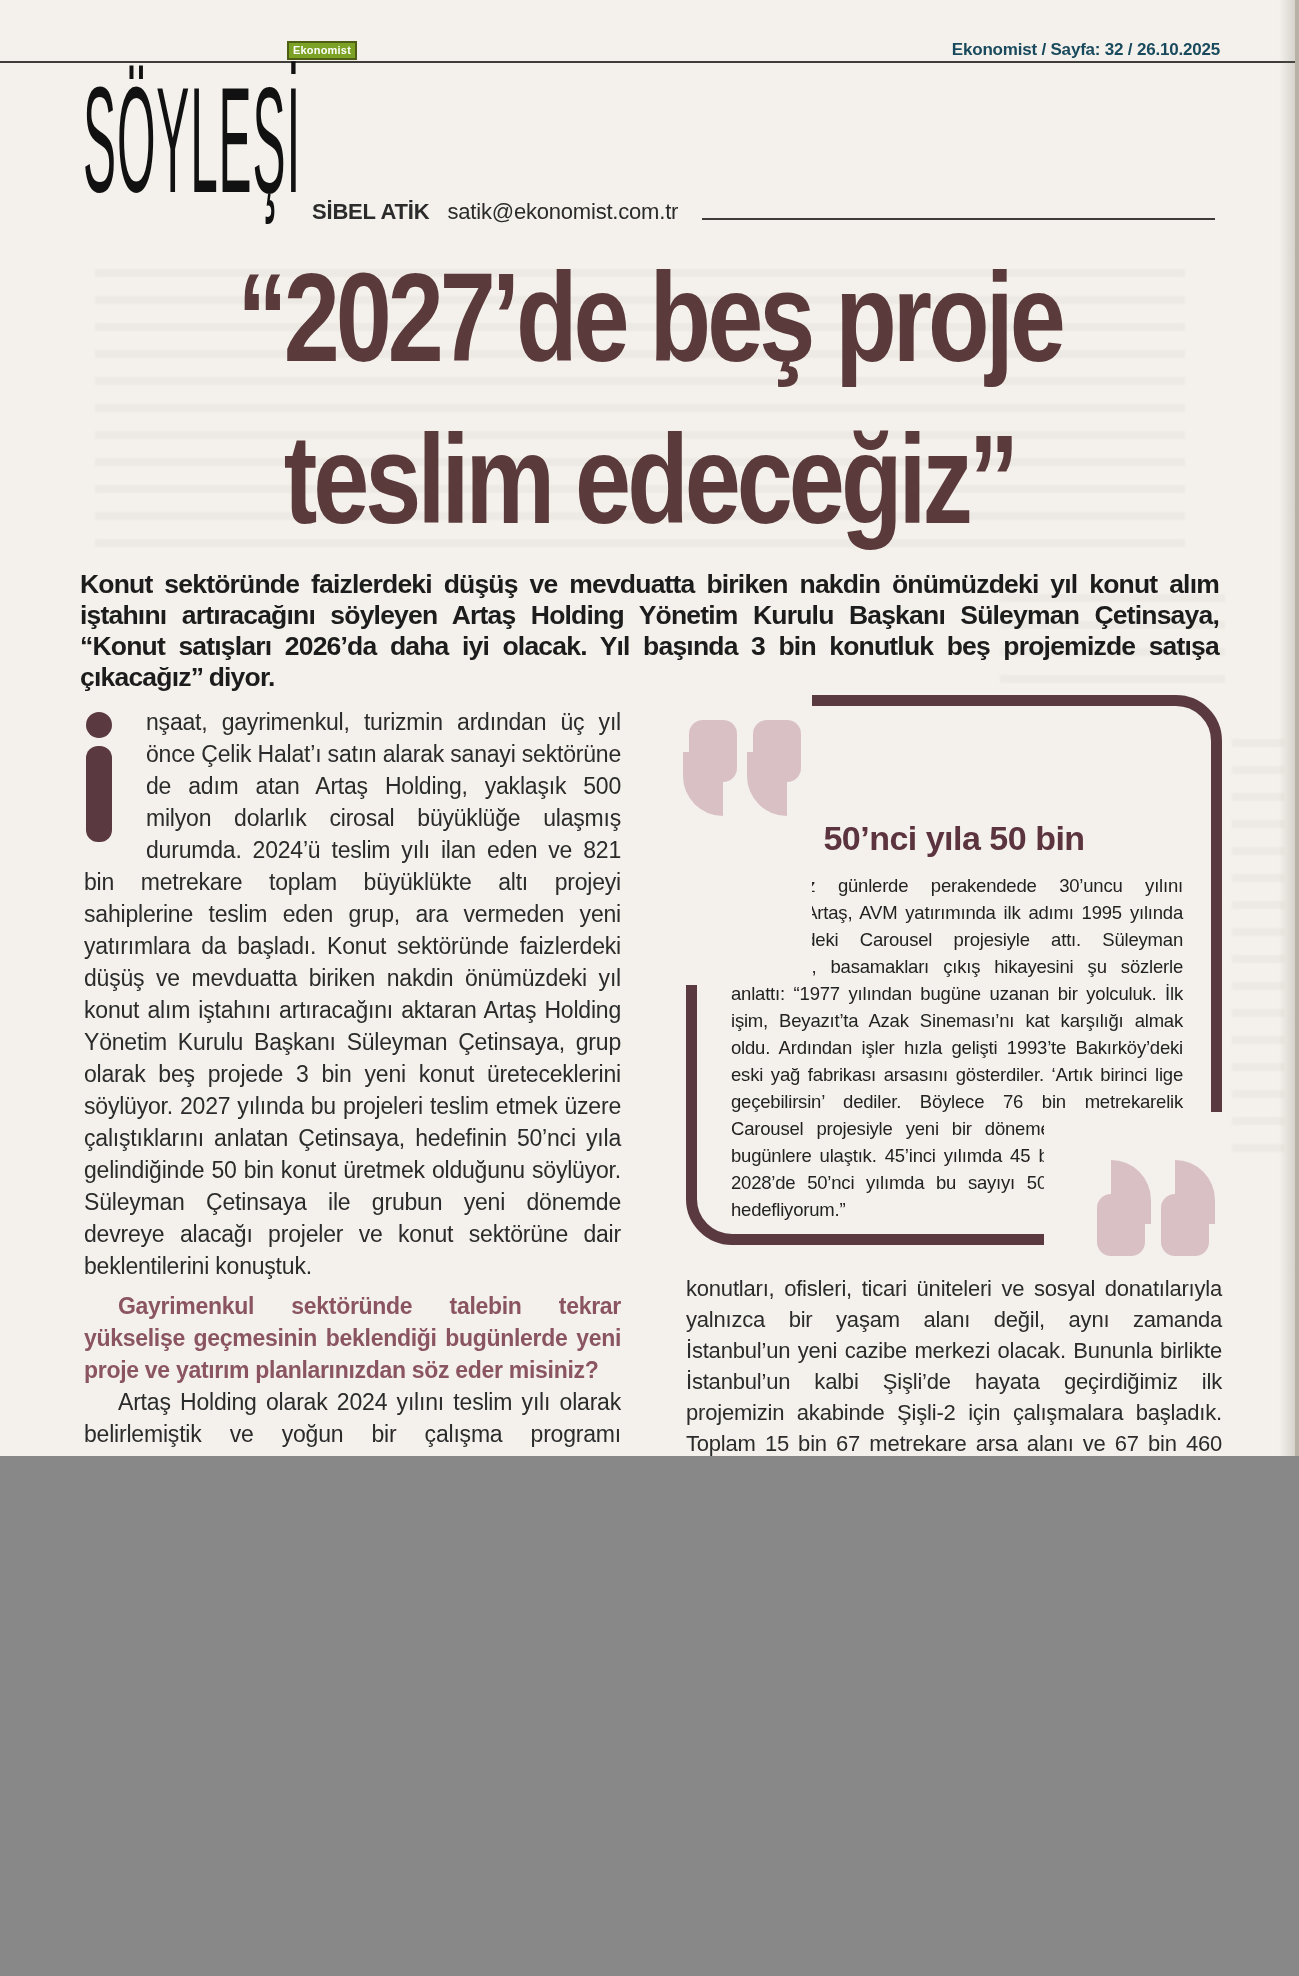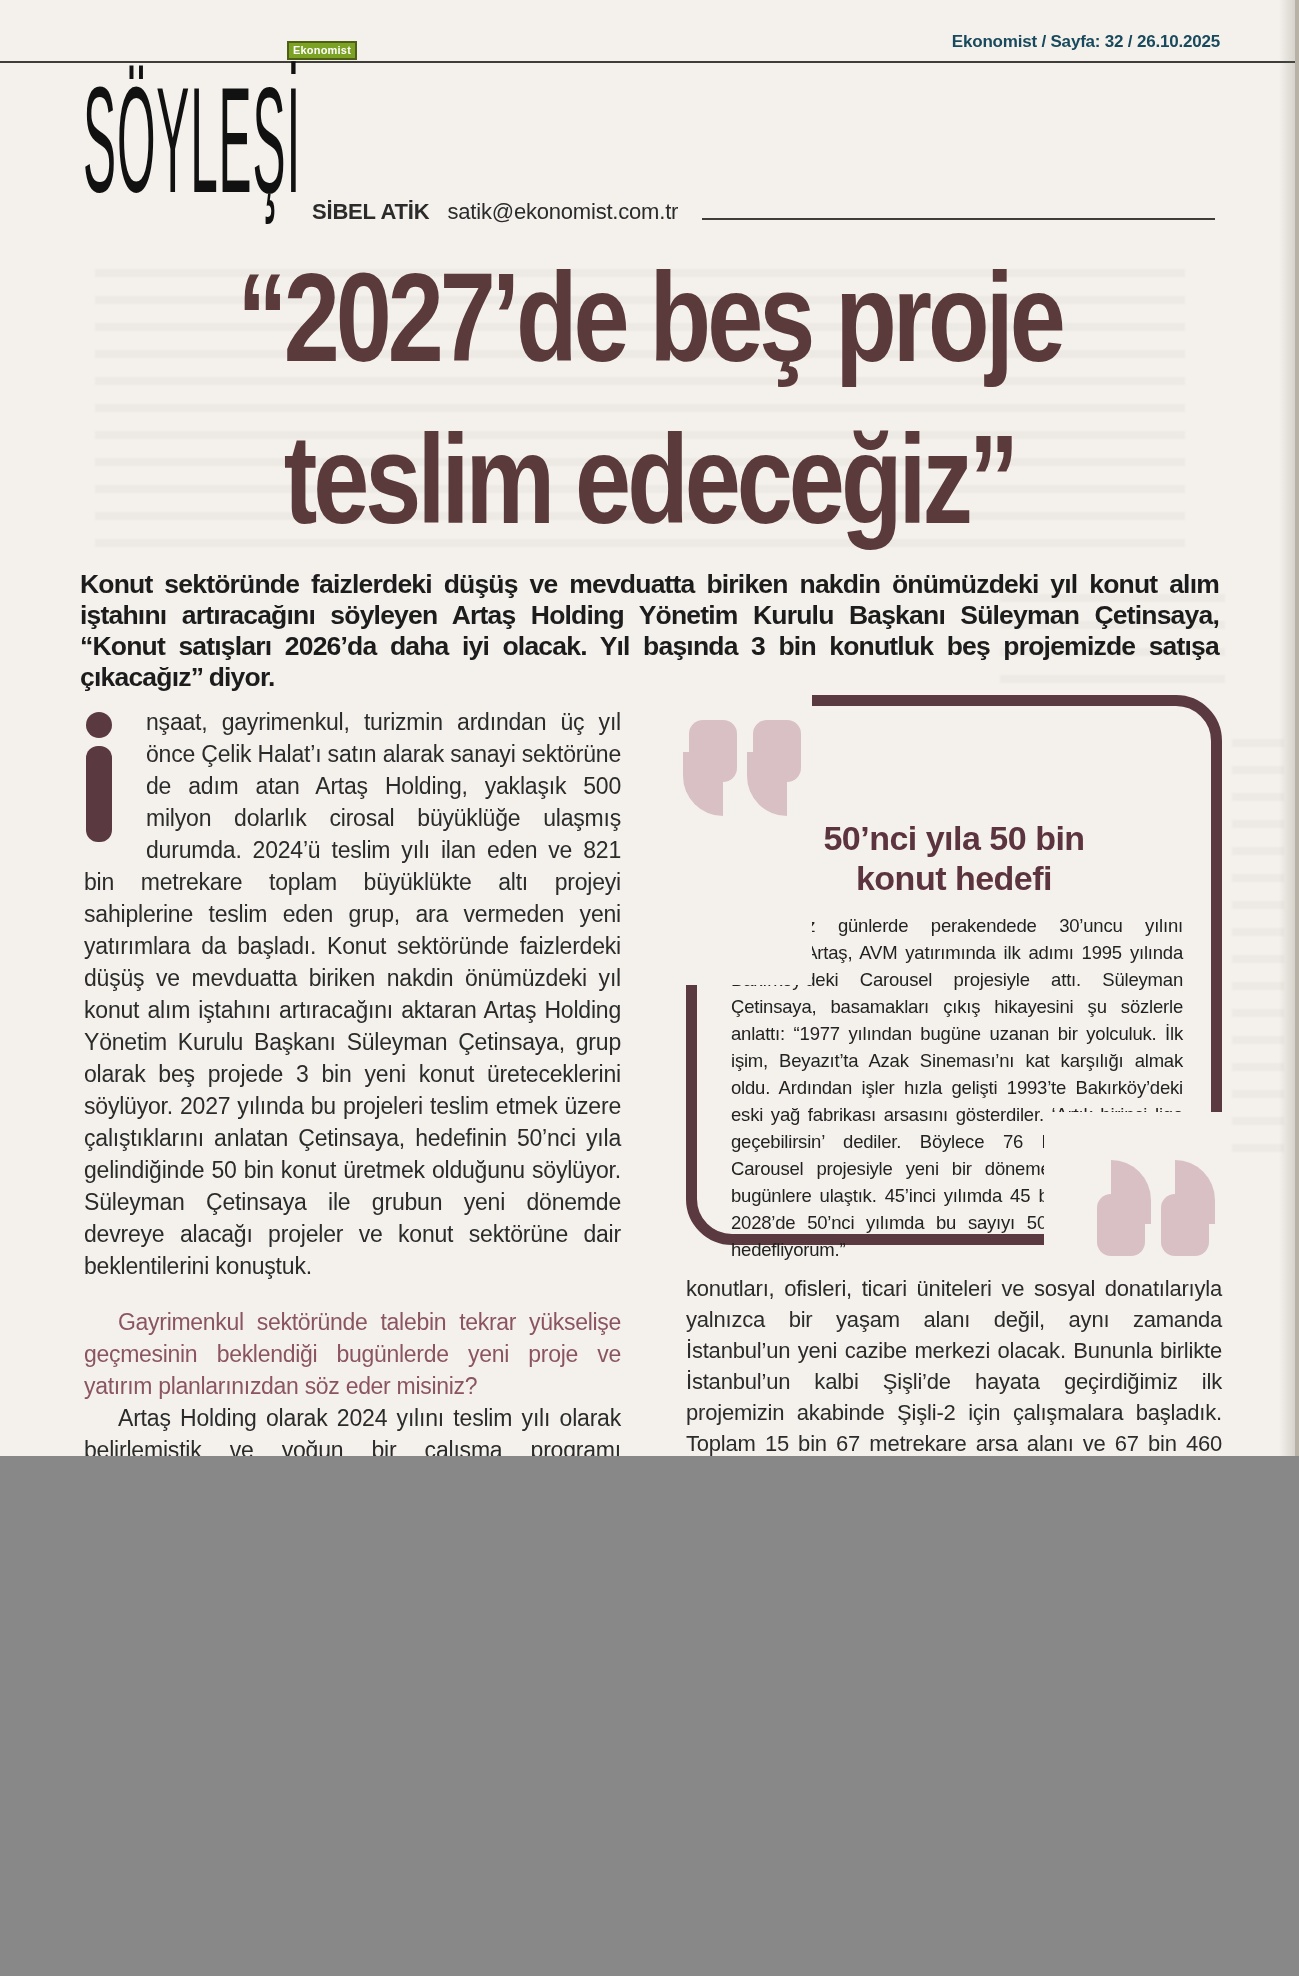--- a/index.html
+++ b/index.html
@@ -18,21 +18,21 @@
     background:var(--bg);overflow:hidden;
     font-family:"Liberation Sans",sans-serif;color:var(--ink);
   }
   
   .badge{
     position:absolute;left:287px;top:41px;
     background:#7ba125;border:2px solid #4e5f15;color:#fff;
     font-size:11px;font-weight:bold;padding:0 4px;line-height:15px;letter-spacing:0.2px;
   }
   .kicker-meta{
-    position:absolute;right:79px;top:32px;
+    position:absolute;right:79px;top:40px;
     color:var(--teal);font-size:17px;font-weight:bold;letter-spacing:-0.2px;
   }
   .top-rule{position:absolute;left:0;right:0;top:61px;height:2px;background:#3e3d39;}
   
   .section-title{
     position:absolute;left:83px;top:64px;
     font-size:118px;font-weight:400;color:#111;line-height:1;white-space:nowrap;
     transform:scale(0.42,1.28);transform-origin:left top;letter-spacing:2px;
   }
   .byline{position:absolute;left:312px;top:199px;font-size:22px;white-space:nowrap;}
@@ -53,21 +53,21 @@
   
   .deck{
     position:absolute;left:80px;top:569px;width:1139px;
     font-size:26.5px;line-height:31px;font-weight:bold;color:#1c1c1c;
     text-align:justify;letter-spacing:-0.8px;word-spacing:-1px;
   }
   
   .col{position:absolute;font-size:23px;line-height:32px;text-align:justify;letter-spacing:-0.2px;}
   .col p{margin:0;text-indent:34px;}
   .col p.no-indent{text-indent:0;}
-  .col p.q{color:var(--plum);font-weight:normal;margin-top:24px;letter-spacing:-0.3px;}
+  .col p.q{color:var(--plum);font-weight:bold;margin-top:8px;letter-spacing:-0.3px;}
   #col-left{left:84px;top:706px;width:537px;}
   #col-right{left:686px;top:695px;width:536px;font-size:22px;line-height:31px;}
   
   .dropcap{float:left;width:50px;height:132px;margin:4px 12px 0 0;position:relative;}
   .dropcap .dot{position:absolute;left:2px;top:2px;width:26px;height:26px;border-radius:50%;background:var(--boxline);}
   .dropcap .bar{position:absolute;left:2px;top:36px;width:26px;height:96px;border-radius:12px;background:var(--boxline);}
   
   .qbox{
     position:relative;width:514px;height:528px;margin-bottom:28px;
     border:11px solid var(--boxline);border-radius:46px;
@@ -155,21 +155,20 @@
       <div class="qm qm-open">
           <span></span>
           <span></span>
         </div>
       <div class="qm qm-close">
           <span></span>
           <span></span>
         </div>
       <div class="qbox-title">
         <div>50’nci yıla 50 bin</div>
-        <div>konut hedefi</div>
       </div>
       <div class="qbox-body">Geçtiğimiz günlerde perakendede 30’uncu yılını kutlayan Artaş, AVM yatırımında ilk adımı 1995 yılında Bakırköy’deki Carousel projesiyle attı. Süleyman Çetinsaya, basamakları çıkış hikayesini şu sözlerle anlattı: “1977 yılından bugüne uzanan bir yolculuk. İlk işim, Beyazıt’ta Azak Sineması’nı kat karşılığı almak oldu. Ardından işler hızla gelişti 1993’te Bakırköy’deki eski yağ fabrikası arsasını gösterdiler. ‘Artık birinci lige geçebilirsin’ dediler. Böylece 76 bin metrekarelik Carousel projesiyle yeni bir döneme adım attık ve bugünlere ulaştık. 45’inci yılımda 45 bin konut ürettim; 2028’de 50’nci yılımda bu sayıyı 50 bine çıkarmayı hedefliyorum.”</div>
     </div>
     <p class="no-indent">konutları, ofisleri, ticari üniteleri ve sosyal donatılarıyla yalnızca bir yaşam alanı değil, aynı zamanda İstanbul’un yeni cazibe merkezi olacak. Bununla birlikte İstanbul’un kalbi Şişli’de hayata geçirdiğimiz ilk projemizin akabinde Şişli-2 için çalışmalara başladık. Toplam 15 bin 67 metrekare arsa alanı ve 67 bin 460 metrekare inşaat alanı üzerine kurulan projede, altı konut bloku ve iki ticari blok yer alıyor. Çalışmalarını sürdürdüğümüz bir diğer yeni projemiz ise Avrupa Konutları Güneşli. 72 bin 148 metrekarelik arsa üzerinde konumlandırılacak olan Avrupa Konutları Güneşli projesi, 345 bin metrekare inşaat büyüklüğüne sahip olacak. Güneşli bölgesinin en iddialı yatırımları arasında yer alacak olan proje 11 blokta bin 556 daire ve 24 ticari üniteden meydana geliyor. Bir de İstanbul Anadolu Yakası’nın değeri hızla artan bölgeleri arasında yer alan Ümraniye’de çalışmalarını yürüttüğümüz yeni projemiz Avrupa Residence Oryapark için çalışıyoruz. Bodrum Akyarlar bölgesinde de yepyeni bir projenin startını vermiş bulunuyoruz. Artaş Villa Akyarlar projemiz toplamda 8 bin 932 metrekare arsa üzerinde 13 blok 42 villa dairesinden meydana geliyor.</p>
   </div>
 
   <div class="folio">
     <span class="num">32</span>
     <span class="mag">Ekonomist</span>
     <span class="date">26 Ekim 2025</span>

